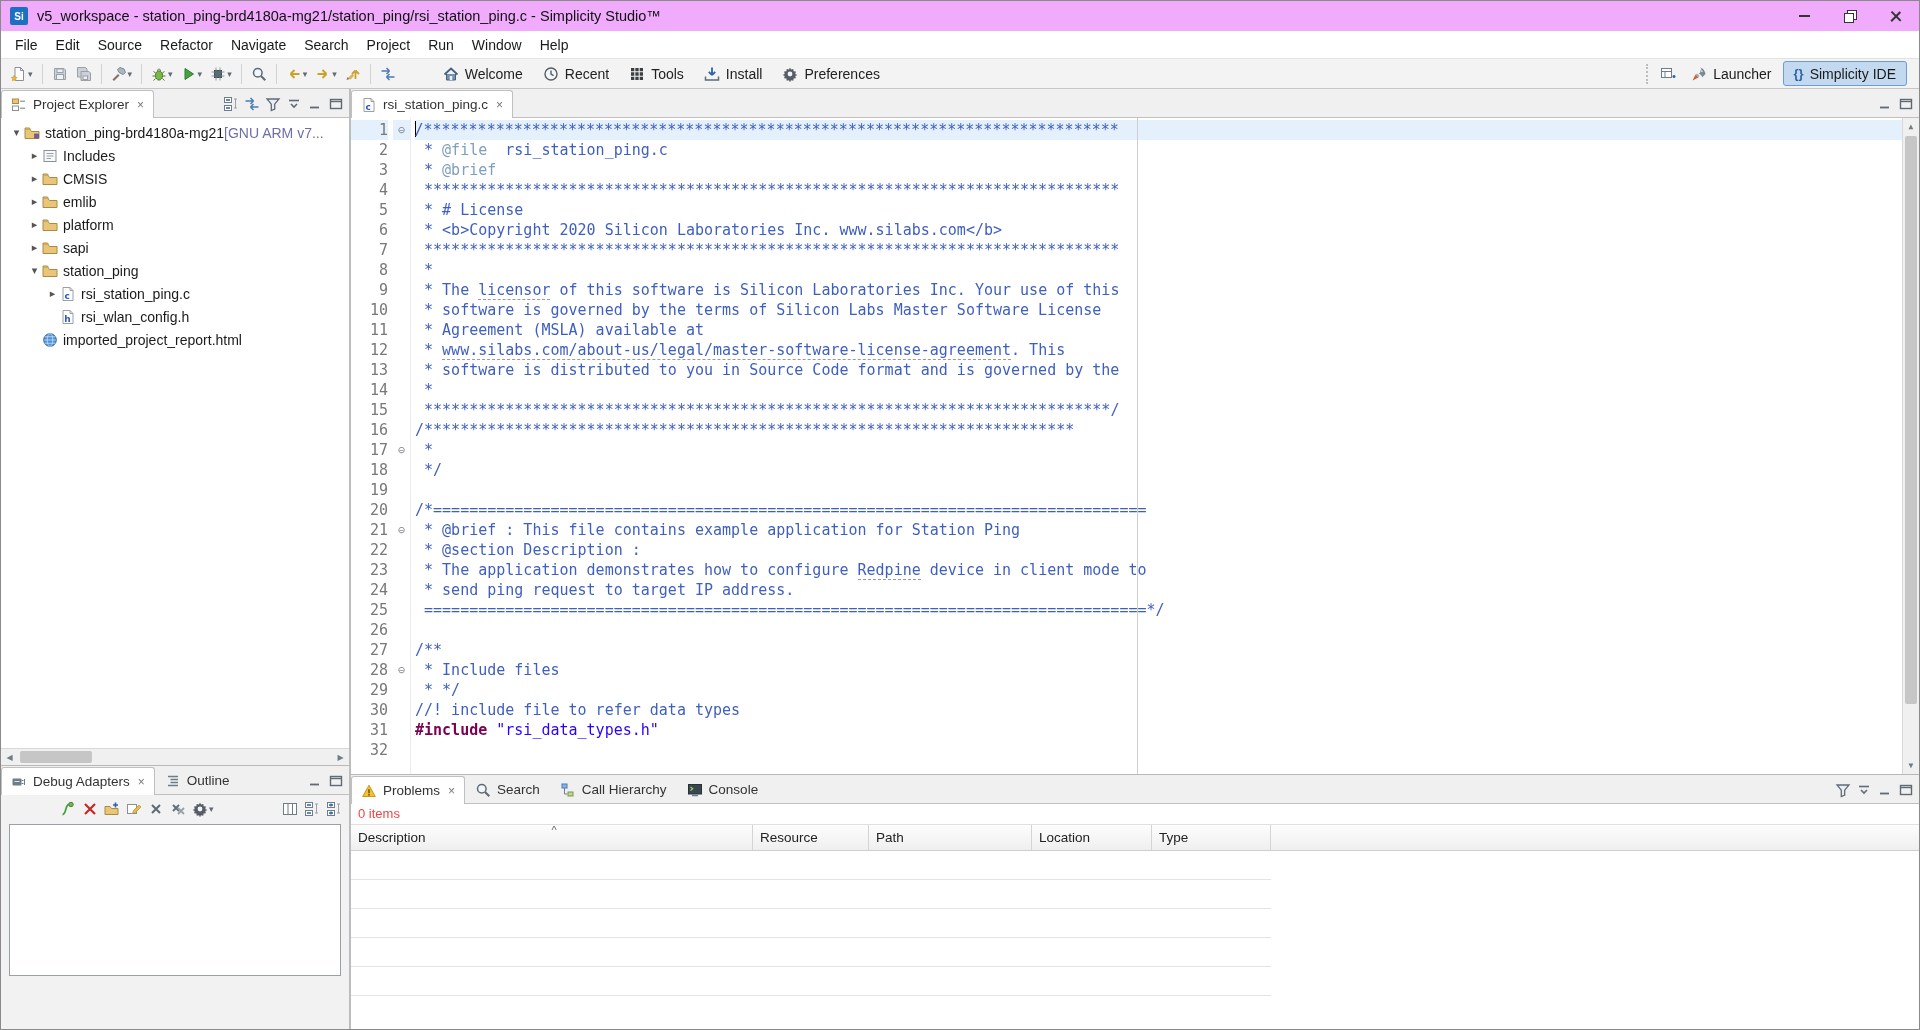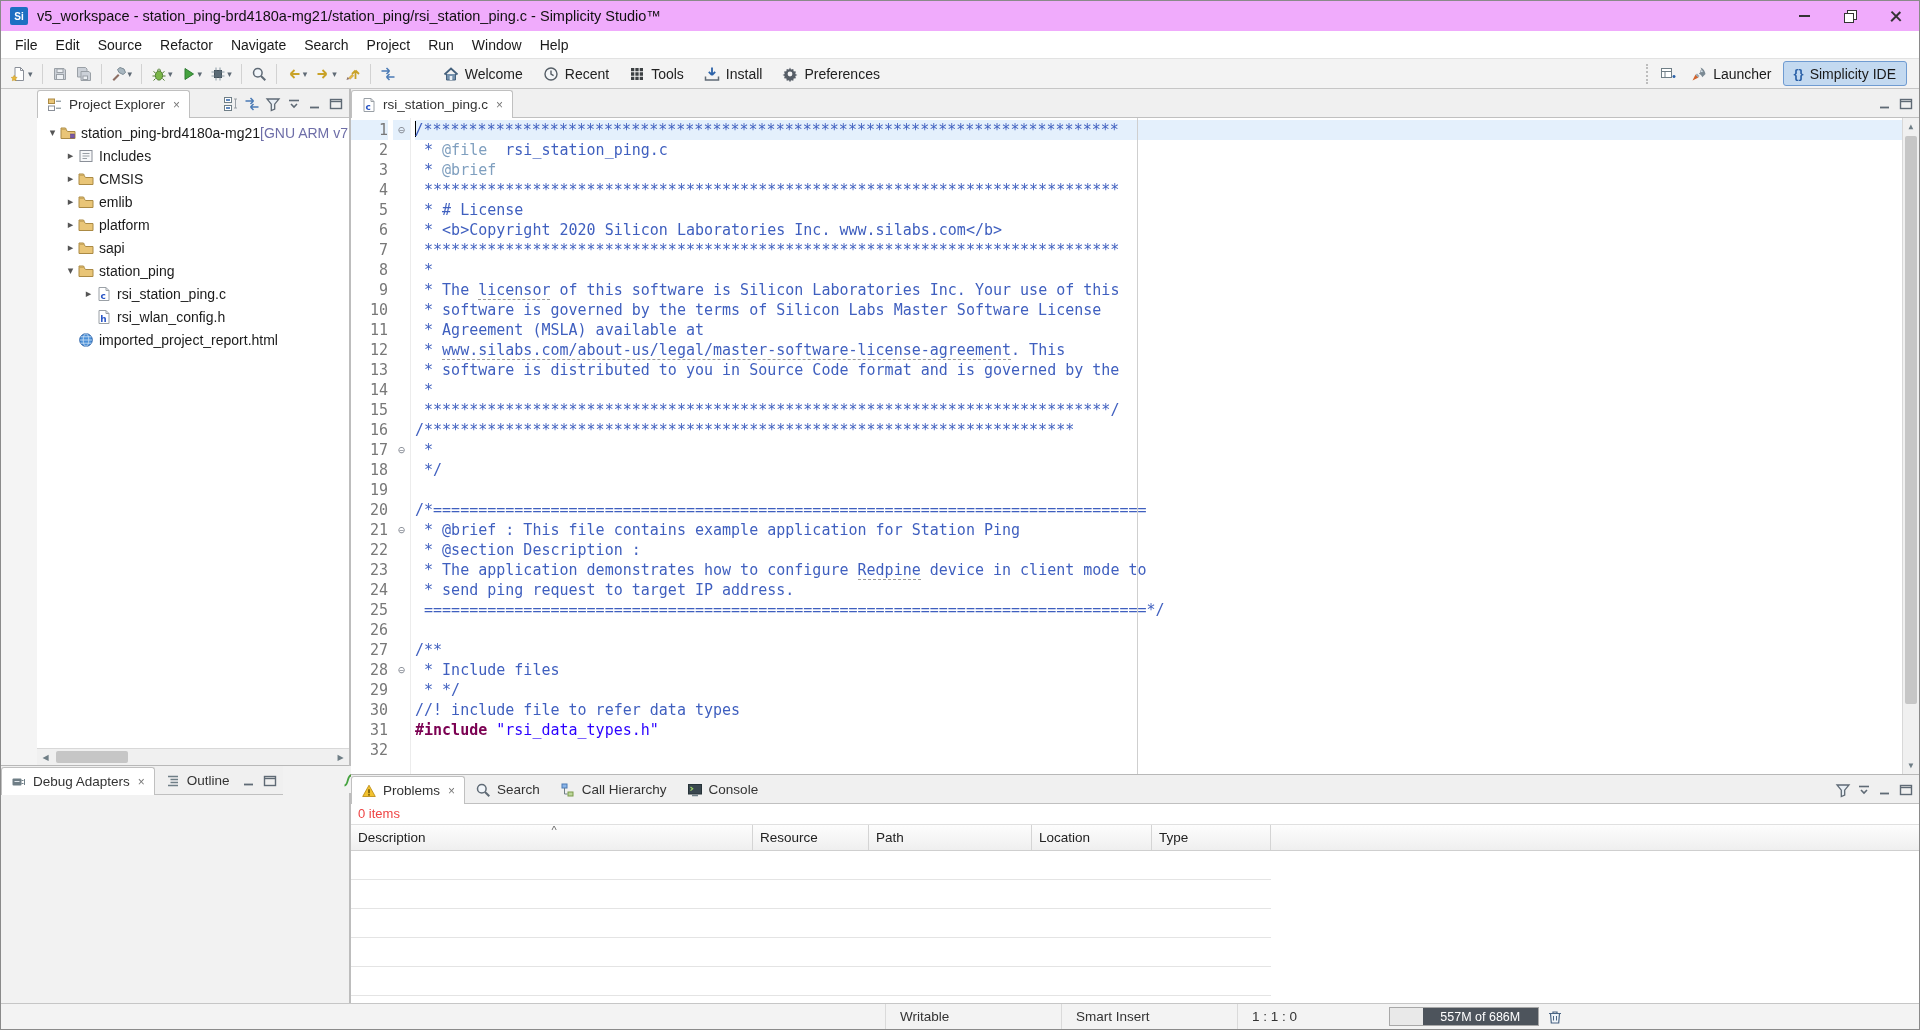--- a/index.html
+++ b/index.html
@@ -47,32 +47,32 @@
   .tabrow{height:29px;flex:0 0 auto;background:#f0f0f0;display:flex;align-items:flex-end;border-bottom:1px solid #c0c0c0;}
   .tab{height:28px;display:inline-flex;align-items:center;gap:6px;padding:0 9px;font-size:13.5px;color:#333;border:1px solid transparent;border-bottom:none;white-space:nowrap;}
   .tab.selected{background:#fff;border-color:#c0c0c0;border-radius:3px 3px 0 0;position:relative;top:1px;}
   .tab-close{color:#777;font-size:12px;margin-left:2px;line-height:1;}
   .panel-actions{margin-left:auto;display:flex;align-items:center;gap:3px;padding-right:4px;padding-bottom:4px;}
   .pa-btn{display:inline-flex;align-items:center;padding:1px;border-radius:2px;}
   .icon{display:inline-flex;}
   .icon svg{display:block;}
 
   
-  .pe-panel{height:676px;flex:0 0 auto;display:flex;flex-direction:column;background:#fff;margin-left:36px;}
+  .pe-panel{height:676px;flex:0 0 auto;display:flex;flex-direction:column;background:#fff;}
   .pe-tree{flex:1;background:#fff;overflow:hidden;padding-top:3px;}
   .tree-row{height:23px;display:flex;align-items:center;font-size:14px;white-space:nowrap;}
   .tree-tw{width:15px;text-align:center;font-size:11px;color:#555;flex:0 0 auto;}
   .tree-label{margin-left:5px;color:#1a1a1a;}
   .tree-suffix{color:#6e6ea8;}
   .hscroll{height:17px;flex:0 0 auto;background:#f0f0f0;border-top:1px solid #d8d8d8;display:flex;align-items:center;position:relative;}
   .hs-arrow{width:17px;text-align:center;font-size:8px;color:#6f7e86;}
   .hs-thumb{position:absolute;left:19px;width:72px;top:2px;bottom:2px;background:#c6c6c6;border-radius:2px;}
 
   
-  .da-panel{flex:1;display:flex;flex-direction:row;background:#f2f2f2;border-top:1px solid #b8b8b8;}
+  .da-panel{flex:1;display:flex;flex-direction:column;background:#f2f2f2;border-top:1px solid #b8b8b8;}
   .da-toolbar{height:27px;flex:0 0 auto;display:flex;align-items:center;gap:4px;padding:0 6px 0 58px;background:#f2f2f2;}
   .da-content{margin:2px 8px 0 8px;height:152px;background:#fff;border:1px solid #9aa0a6;}
 
   
   .editor-panel{height:685px;flex:0 0 auto;display:flex;flex-direction:column;background:#fff;}
   .editor-body{flex:1;display:flex;min-height:0;background:#fff;font-family:"DejaVu Sans Mono",monospace;font-size:15px;line-height:20px;}
   .ed-ruler{width:42px;flex:0 0 auto;text-align:right;color:#787878;padding:2px 5px 0 0;}
   .ed-fold{width:18px;flex:0 0 auto;text-align:center;color:#8a8f98;font-size:12px;padding-top:2px;border-right:1px solid #ececec;}
   .ed-code{flex:1;position:relative;padding:2px 0 0 4px;overflow:hidden;}
   .codeline,.rl,.fl{height:20px;white-space:pre;}
@@ -881,32 +881,14 @@
             <div class="prow" style="width: 920px;"></div>
             <div class="prow" style="width: 920px;"></div>
             <div class="prow" style="width: 920px;"></div>
             <div class="prow" style="width: 920px;"></div>
           </div>
       </div>
     </div>
 
   </div>
 
-  <div class="statusbar">
-    <div class="sb-spacer"></div>
-    <div class="sb-cell sb-writable">Writable</div>
-    <div class="sb-cell sb-insert">Smart Insert</div>
-    <div class="sb-cell sb-caret">1 : 1 : 0</div>
-    <div class="heap">
-      <div class="heap-fill" style="width: 78%;">
-          <span>557M of 686M</span>
-        </div>
-    </div>
-    <span class="sb-trash">
-        <svg width="16" height="16" viewBox="0 0 16 16" xmlns="http://www.w3.org/2000/svg" fill="none">
-          <path d="M3.5 4.5h9l-.8 9.5H4.3z" fill="#eef3f8" stroke="#4a6584" stroke-width="1.2"></path>
-          <path d="M2 4.5h12M6 4.5V3h4v1.5" stroke="#4a6584" stroke-width="1.2"></path>
-          <path d="M6.5 7v4.5M9.5 7v4.5" stroke="#4a6584"></path>
-        </svg>
-      </span>
-  </div>
 
 </div>
 
 </body></html>

